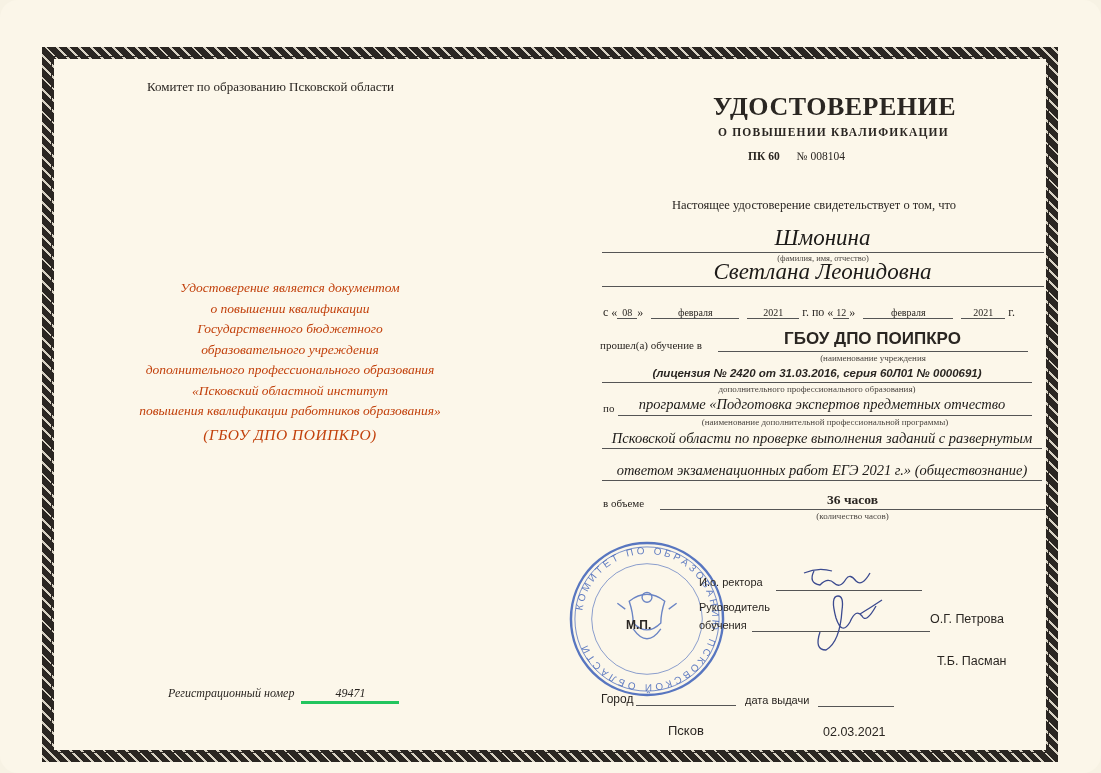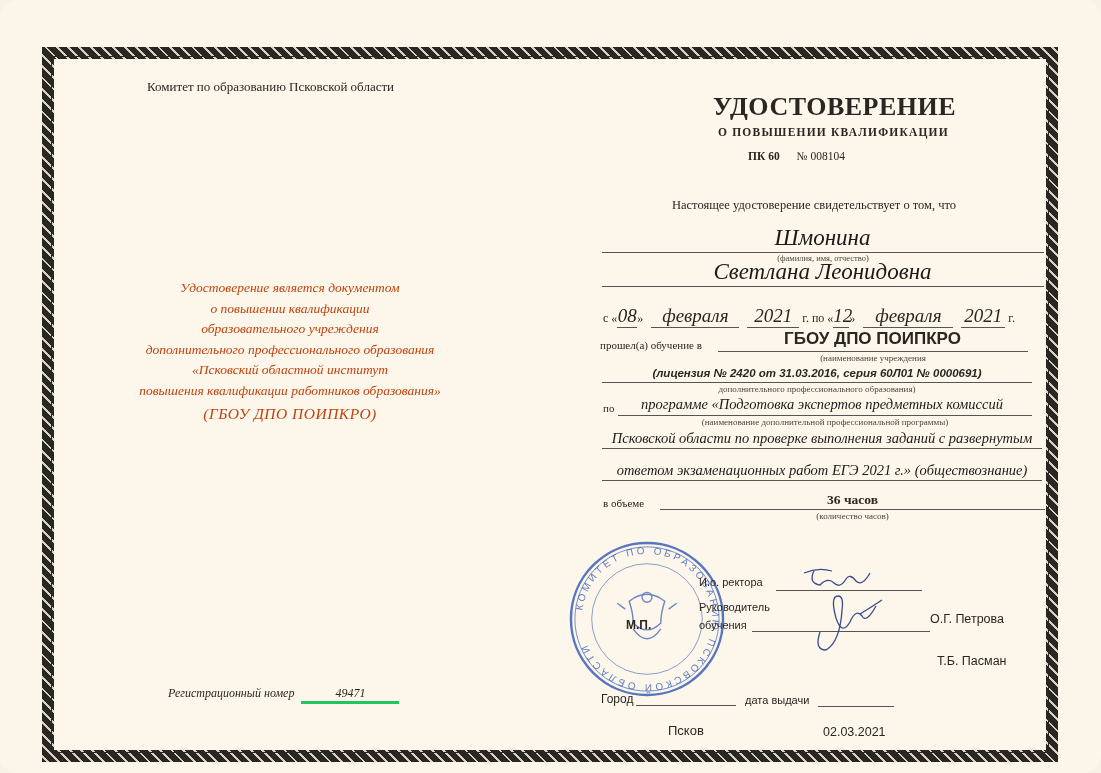--- a/index.html
+++ b/index.html
@@ -46,21 +46,21 @@
   .series b { margin-right: 14px; }
   .certifies { left: 672px; top: 198px; font-size: 12.5px; }
 
   .line { position: absolute; border-bottom: 1px solid #555; }
   .hand { font-family: "Liberation Serif", serif; font-style: italic; color: #1c1a18; }
   .surname { position: absolute; left: 600px; top: 225px; width: 445px; text-align: center; font-size: 23px; }
   .hint { position: absolute; font-size: 8.5px; color: #4a4540; text-align: center; }
   .given { position: absolute; left: 600px; top: 259px; width: 445px; text-align: center; font-size: 23px; }
 
   .dates { left: 603px; top: 305px; font-size: 12px; }
-  .dates .u { display: inline-block; border-bottom: 1px solid #555; text-align: center; font-style: italic; font-size: 19px; }
+  .dates .u { display: inline-block; border-bottom: 1px solid #555; text-align: center; font-size: 10px; }
   .gap { display: inline-block; width: 8px; }
 
   .studied { left: 600px; top: 339px; font-size: 11px; }
   .inst { position: absolute; left: 715px; top: 329px; width: 315px; text-align: center; font-size: 17px; font-weight: bold; font-family: "Liberation Sans", sans-serif; }
   .license { position: absolute; left: 602px; top: 367px; width: 430px; text-align: center; font-size: 11.5px; font-style: italic; font-weight: bold; font-family: "Liberation Sans", sans-serif; }
   .prog-lbl { left: 603px; top: 402px; font-size: 11px; }
   .prog1 { position: absolute; left: 612px; top: 396px; width: 420px; text-align: center; font-size: 14.5px; }
   .prog2 { position: absolute; left: 602px; top: 430px; width: 440px; text-align: center; font-size: 14.5px; }
   .prog3 { position: absolute; left: 602px; top: 462px; width: 440px; text-align: center; font-size: 14.5px; }
   .vol-lbl { left: 603px; top: 497px; font-size: 11px; }
@@ -75,20 +75,21 @@
 <body>
 
 <div class="sheet"></div>
 <div class="frame"></div>
 
 <div class="abs committee">Комитет по образованию Псковской области</div>
 
 <div class="left-block">
   <div>Удостоверение является документом</div>
   <div>о повышении квалификации</div>
+  <div>Государственного бюджетного</div>
   <div>образовательного учреждения</div>
   <div>дополнительного профессионального образования</div>
   <div>«Псковский областной институт</div>
   <div>повышения квалификации работников образования»</div>
   <div class="last">(ГБОУ ДПО ПОИПКРО)</div>
 </div>
 
 <div class="abs reg">
   <span>Регистрационный номер</span>
   <span class="reg-line">49471</span>
@@ -117,21 +118,21 @@
 
 <div class="abs studied">прошел(а) обучение в</div>
 <div class="inst">ГБОУ ДПО ПОИПКРО</div>
 <div class="line" style="left:718px;top:351px;width:310px;"></div>
 <div class="hint" style="left:718px;top:353px;width:310px;font-size:9px;">(наименование учреждения</div>
 <div class="license">(лицензия № 2420 от 31.03.2016, серия 60Л01 № 0000691)</div>
 <div class="line" style="left:602px;top:382px;width:430px;"></div>
 <div class="hint" style="left:602px;top:384px;width:430px;font-size:9px;">дополнительного профессионального образования)</div>
 
 <div class="abs prog-lbl">по</div>
-<div class="prog1 hand">программе «Подготовка экспертов предметных комиссий</div>
+<div class="prog1 hand">программе «Подготовка экспертов предметных отчество</div>
 <div class="line" style="left:618px;top:415px;width:414px;"></div>
 <div class="hint" style="left:618px;top:417px;width:414px;font-size:9px;">(наименование дополнительной профессиональной программы)</div>
 <div class="prog2 hand">Псковской области по проверке выполнения заданий с развернутым</div>
 <div class="line" style="left:602px;top:448px;width:440px;"></div>
 <div class="prog3 hand">ответом экзаменационных работ ЕГЭ 2021 г.» (обществознание)</div>
 <div class="line" style="left:602px;top:480px;width:440px;"></div>
 
 <div class="abs vol-lbl">в объеме</div>
 <div class="hours">36 часов</div>
 <div class="line" style="left:660px;top:509px;width:385px;"></div>

